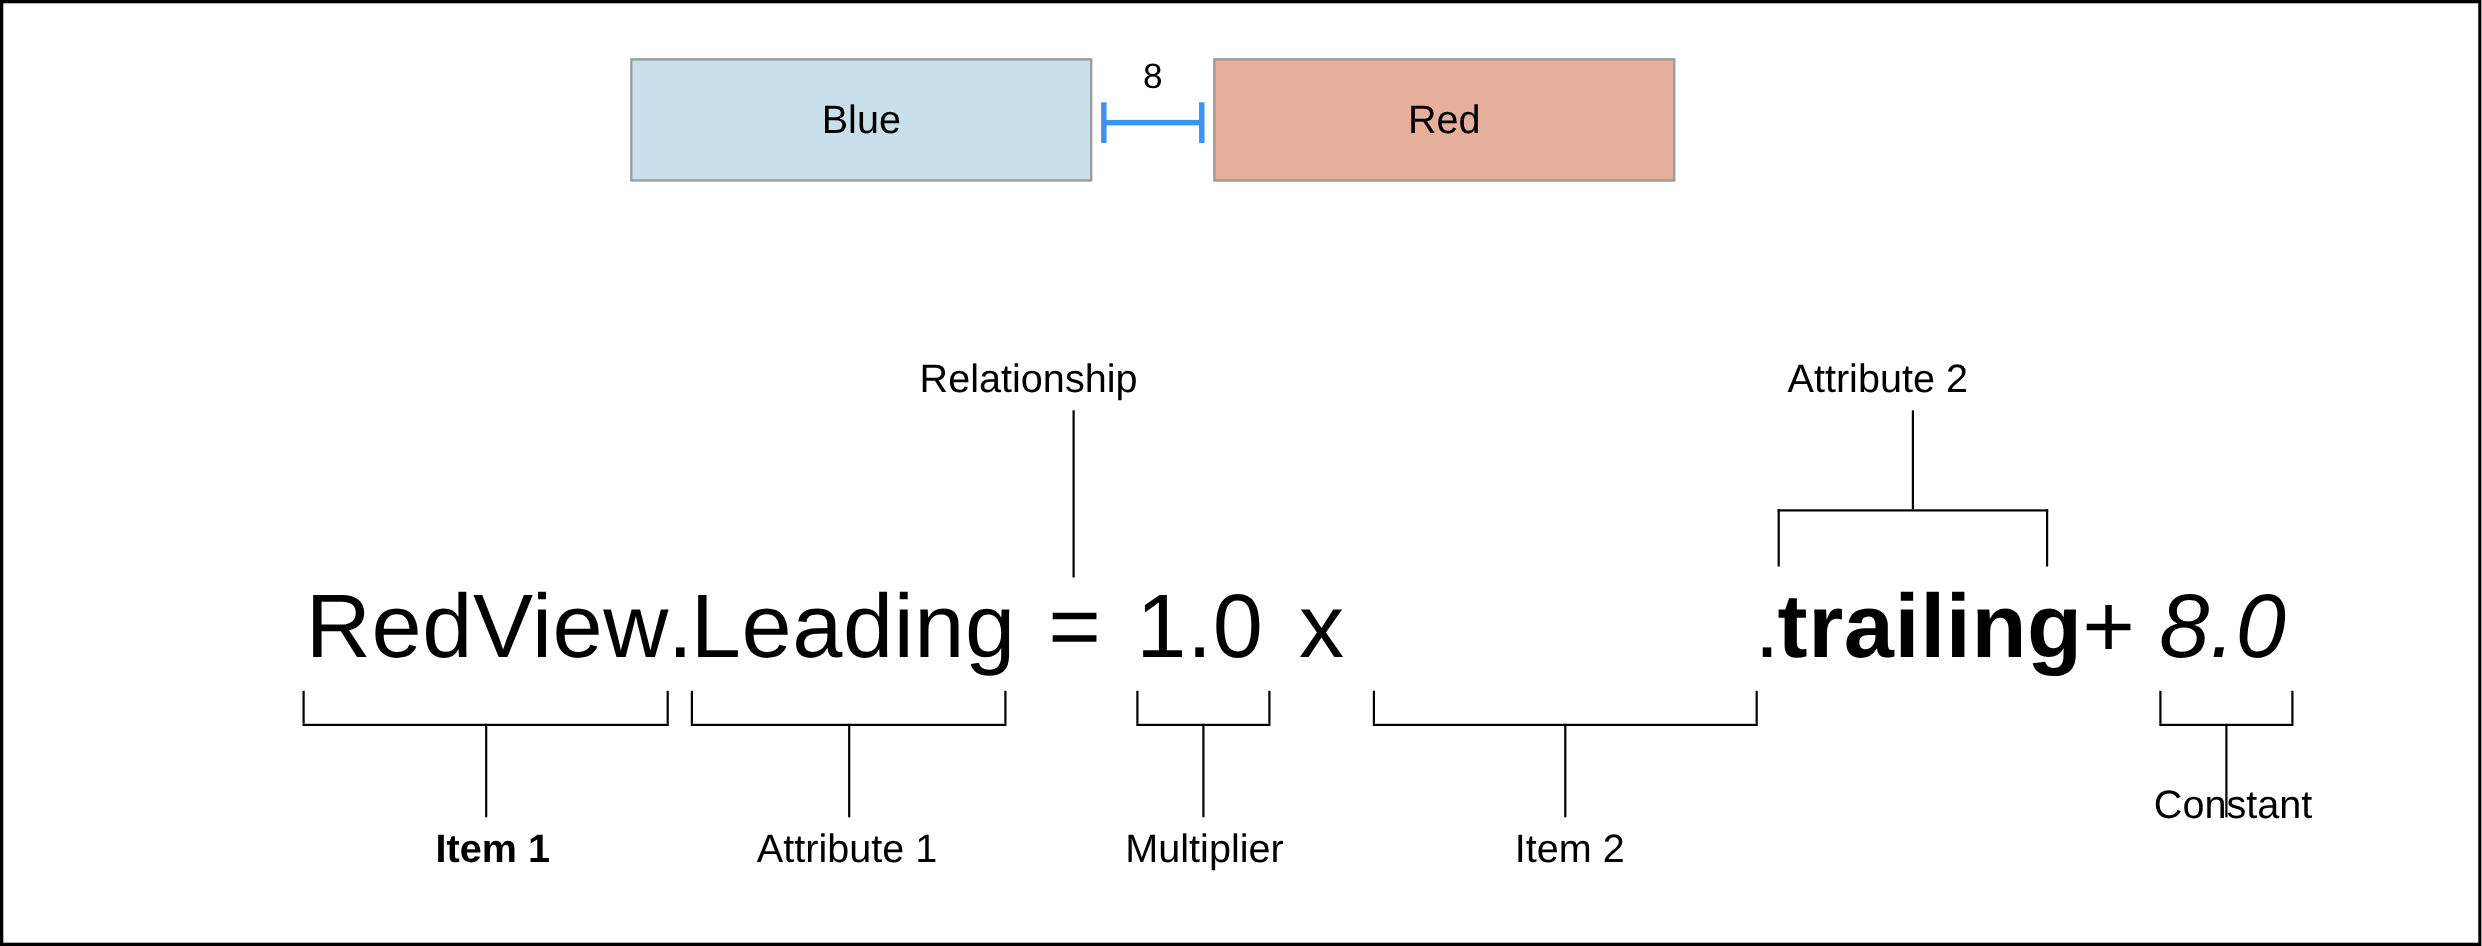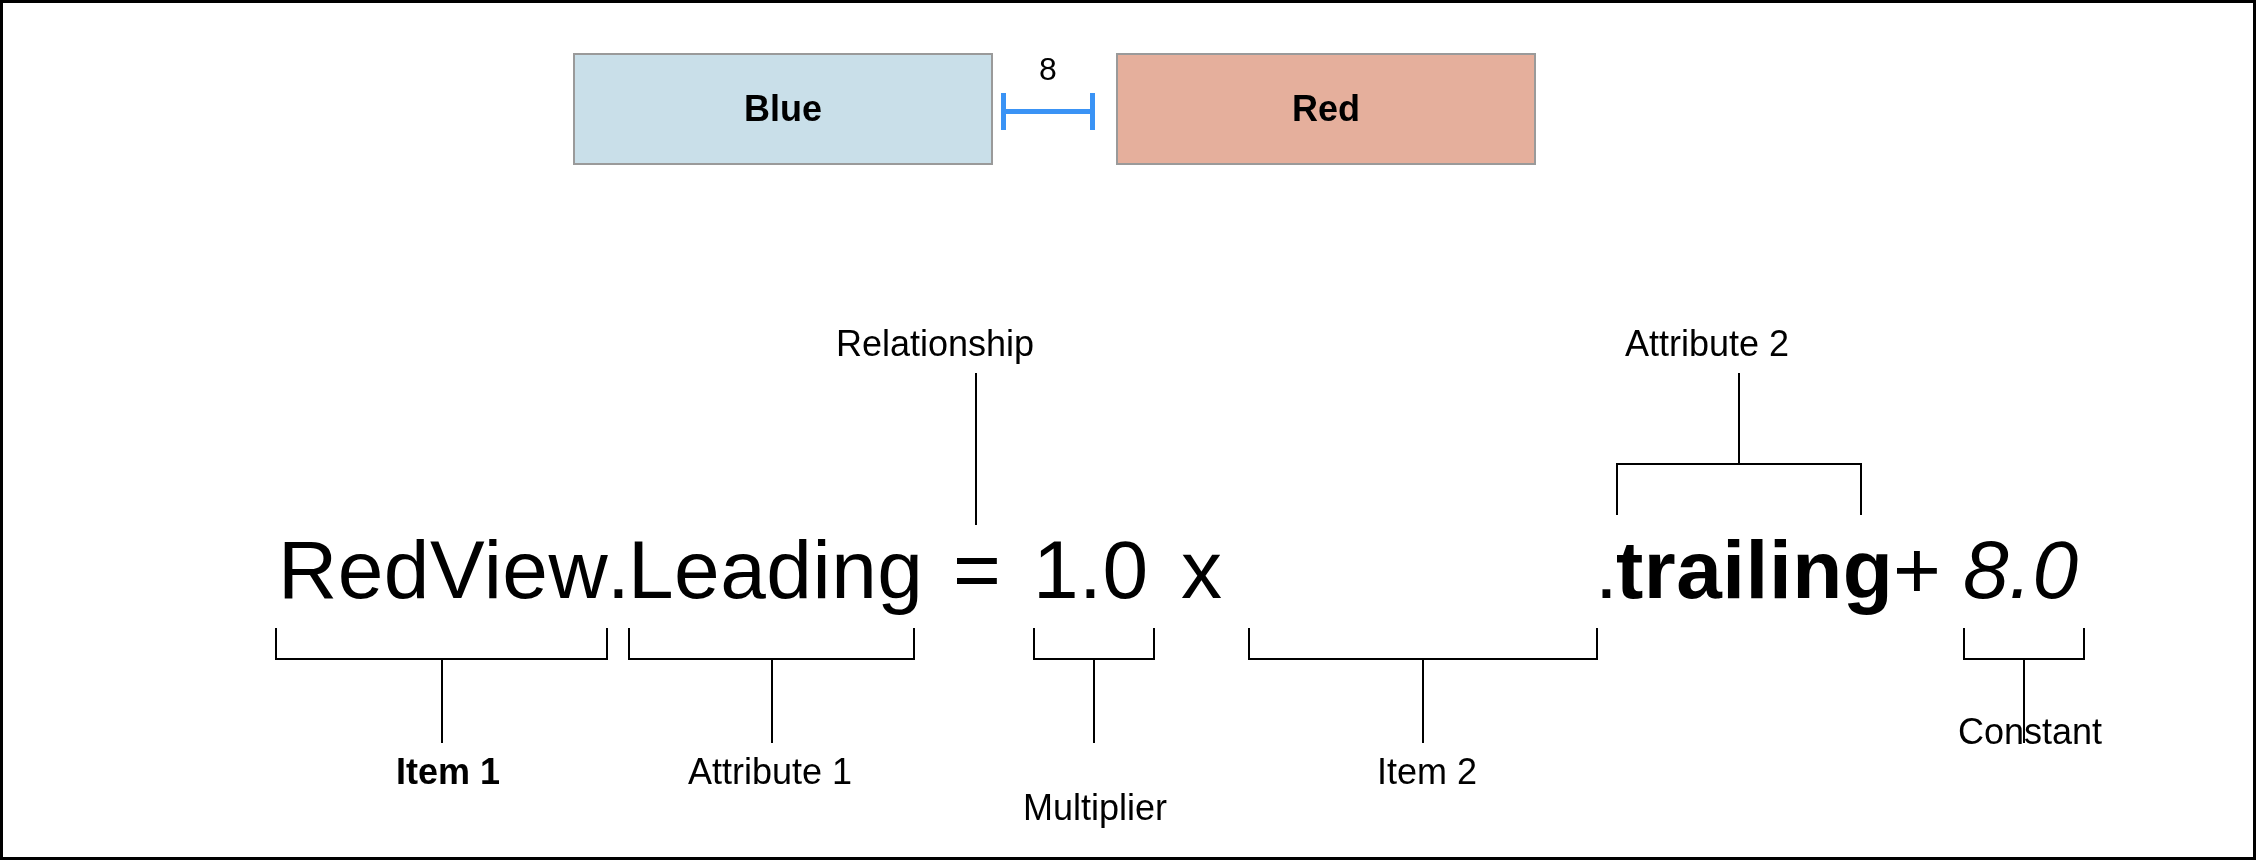--- a/index.html
+++ b/index.html
@@ -24,24 +24,23 @@
   .box {
     display: flex;
     align-items: center;
     justify-content: center;
     font-size: 36px;
     border: 2px solid #9a9a9a;
     box-sizing: border-box;
     height: 112px;
     width: 420px;
     top: 50px;
-    font-weight: bold;
   }
   .blue { background: #c9dfe9; }
-  .red  { background: #e5af9c; margin-left: 13px; }
+  .red  { background: #e5af9c; }
 
   .gap-label {
     font-size: 32px;
     color: #000;
     text-align: center;
   }
 
   
   .dim-line {
     background: #3a93f5;
@@ -132,21 +131,21 @@
   <div class="abs line" style="left:625px; top:625px; width:2px; height:30px;"></div>
   <div class="abs line" style="left:910px; top:625px; width:2px; height:30px;"></div>
   <div class="abs line" style="left:625px; top:655px; width:287px; height:2px;"></div>
   <div class="abs line" style="left:768px; top:655px; width:2px; height:85px;"></div>
   <div class="abs anno" style="left:685px; top:748px;">Attribute 1</div>
 
   <div class="abs line" style="left:1030px; top:625px; width:2px; height:30px;"></div>
   <div class="abs line" style="left:1150px; top:625px; width:2px; height:30px;"></div>
   <div class="abs line" style="left:1030px; top:655px; width:122px; height:2px;"></div>
   <div class="abs line" style="left:1090px; top:655px; width:2px; height:85px;"></div>
-  <div class="abs anno" style="left:1020px; top:748px;margin-top:36px;">Multiplier</div>
+  <div class="abs anno" style="left:1020px; top:748px;">Multiplier</div>
 
   <div class="abs line" style="left:1245px; top:625px; width:2px; height:30px;"></div>
   <div class="abs line" style="left:1593px; top:625px; width:2px; height:30px;"></div>
   <div class="abs line" style="left:1245px; top:655px; width:350px; height:2px;"></div>
   <div class="abs line" style="left:1419px; top:655px; width:2px; height:85px;"></div>
   <div class="abs anno" style="left:1374px; top:748px;">Item 2</div>
 
   <div class="abs line" style="left:1960px; top:625px; width:2px; height:30px;"></div>
   <div class="abs line" style="left:2080px; top:625px; width:2px; height:30px;"></div>
   <div class="abs line" style="left:1960px; top:655px; width:122px; height:2px;"></div>

